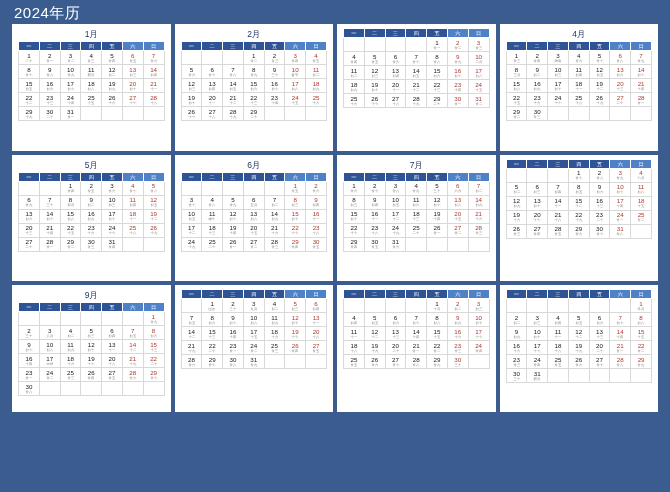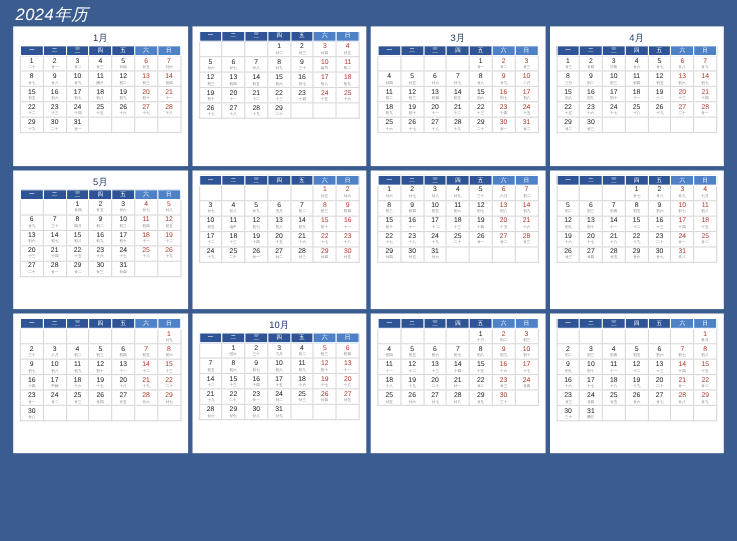--- a/index.html
+++ b/index.html
@@ -19,21 +19,20 @@
     height: 492px;
     background: #3b5c8f;
   }
   #title {
     position: absolute;
     left: 14px;
     top: 4px;
     font-size: 15px;
     color: #ffffff;
     letter-spacing: 0.5px;
-    font-style: italic;
   }
   #grid {
     position: absolute;
     left: 12px;
     top: 24px;
     width: 646px;
     height: 388px;
     display: grid;
     grid-template-columns: repeat(4, 1fr);
     grid-template-rows: repeat(3, 1fr);
@@ -257,20 +256,21 @@
               </td>
               <td class="empty"></td>
               <td class="empty"></td>
               <td class="empty"></td>
               <td class="empty"></td>
             </tr>
           </tbody>
         </table>
       </div>
       <div class="month">
+        <div class="month-name">2月</div>
         <table class="cal">
           <thead>
             <tr>
               <th>一</th>
               <th>二</th>
               <th>三</th>
               <th>四</th>
               <th>五</th>
               <th class="weekend">六</th>
               <th class="weekend">日</th>
@@ -406,21 +406,20 @@
                 <span class="lun">二十</span>
               </td>
               <td class="empty"></td>
               <td class="empty"></td>
               <td class="empty"></td>
             </tr>
           </tbody>
         </table>
       </div>
       <div class="month">
-        <div class="month-name">3月</div>
         <table class="cal">
           <thead>
             <tr>
               <th>一</th>
               <th>二</th>
               <th>三</th>
               <th>四</th>
               <th>五</th>
               <th class="weekend">六</th>
               <th class="weekend">日</th>
@@ -871,20 +870,21 @@
                 <span class="dnum">31</span>
                 <span class="lun">廿四</span>
               </td>
               <td class="empty"></td>
               <td class="empty"></td>
             </tr>
           </tbody>
         </table>
       </div>
       <div class="month">
+        <div class="month-name">6月</div>
         <table class="cal">
           <thead>
             <tr>
               <th>一</th>
               <th>二</th>
               <th>三</th>
               <th>四</th>
               <th>五</th>
               <th class="weekend">六</th>
               <th class="weekend">日</th>
@@ -1023,20 +1023,21 @@
               </td>
               <td>
                 <span class="dnum wk">30</span>
                 <span class="lun">廿五</span>
               </td>
             </tr>
           </tbody>
         </table>
       </div>
       <div class="month">
+        <div class="month-name">7月</div>
         <table class="cal">
           <thead>
             <tr>
               <th>一</th>
               <th>二</th>
               <th>三</th>
               <th>四</th>
               <th>五</th>
               <th class="weekend">六</th>
               <th class="weekend">日</th>
@@ -1333,20 +1334,21 @@
               <td>
                 <span class="dnum wk">31</span>
                 <span class="lun">廿八</span>
               </td>
               <td class="empty"></td>
             </tr>
           </tbody>
         </table>
       </div>
       <div class="month">
+        <div class="month-name">9月</div>
         <table class="cal">
           <thead>
             <tr>
               <th>一</th>
               <th>二</th>
               <th>三</th>
               <th>四</th>
               <th>五</th>
               <th class="weekend">六</th>
               <th class="weekend">日</th>
@@ -1494,21 +1496,20 @@
               <td class="empty"></td>
               <td class="empty"></td>
               <td class="empty"></td>
               <td class="empty"></td>
               <td class="empty"></td>
             </tr>
           </tbody>
         </table>
       </div>
       <div class="month">
-        <div class="month-name">10月</div>
         <table class="cal">
           <thead>
             <tr>
               <th>一</th>
               <th>二</th>
               <th>三</th>
               <th>四</th>
               <th>五</th>
               <th class="weekend">六</th>
               <th class="weekend">日</th>

